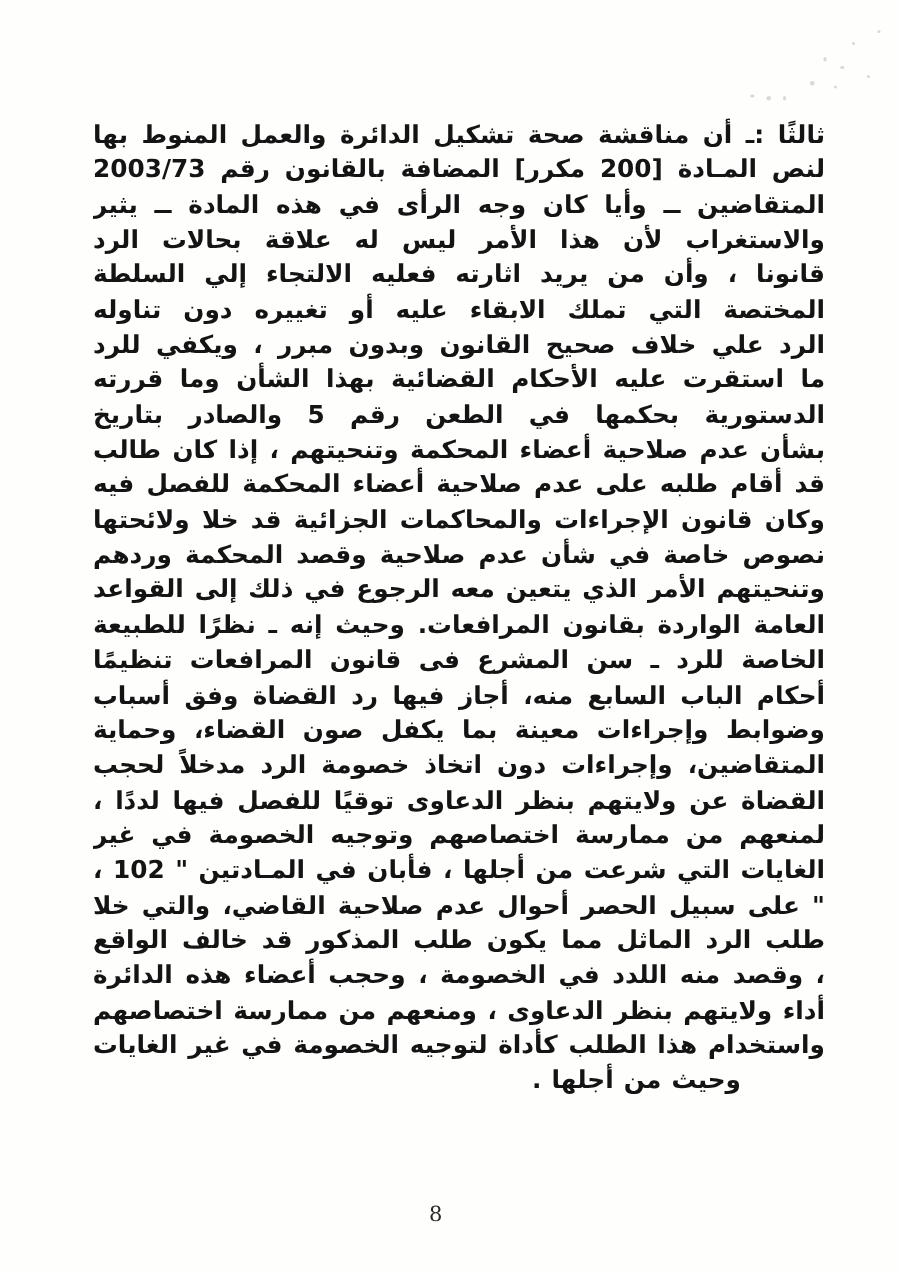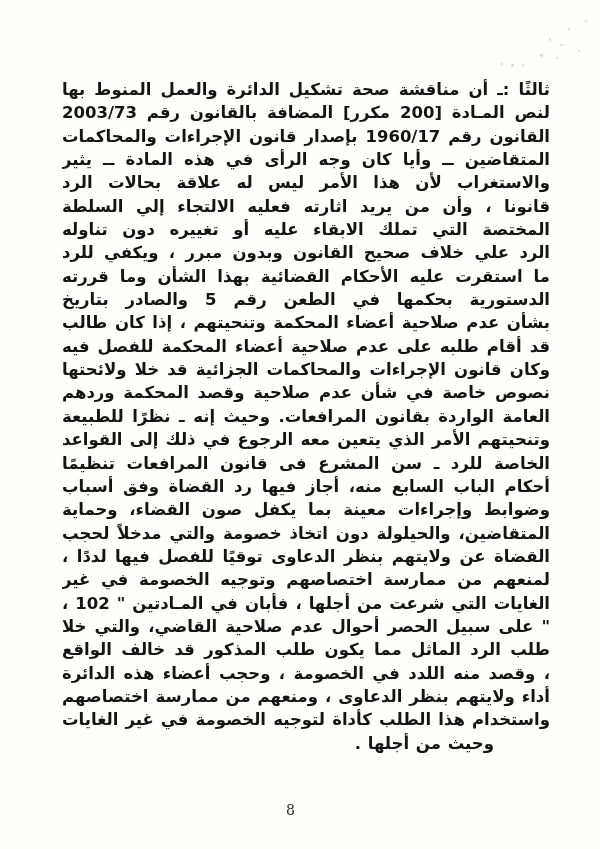--- a/index.html
+++ b/index.html
@@ -77,38 +77,37 @@
     <span class="speckle s6"></span>
     <span class="speckle s7"></span>
     <span class="speckle s8"></span>
     <span class="speckle s9"></span>
     <span class="speckle s10"></span>
   </div>
 
   <div class="text-block" dir="rtl" lang="ar">
       <div class="text-line">ثالثًا :ـ أن مناقشة صحة تشكيل الدائرة والعمل المنوط بها وفقًا</div>
       <div class="text-line">لنص المـادة [200 مكرر] المضافة بالقانون رقم 2003/73 إلي</div>
-      <div class="text-line">القانون رقم 1960/17 بإصدار قانون الإجراءات والمحاكمات</div>
       <div class="text-line">المتقاضين ــ وأيا كان وجه الرأى في هذه المادة ــ يثير الدهشة</div>
       <div class="text-line">والاستغراب لأن هذا الأمر ليس له علاقة بحالات الرد المقررة</div>
       <div class="text-line">قانونا ، وأن من يريد اثارته فعليه الالتجاء إلي السلطة التشريعية</div>
       <div class="text-line">المختصة التي تملك الابقاء عليه أو تغييره دون تناوله بصحيفة</div>
       <div class="text-line">الرد علي خلاف صحيح القانون وبدون مبرر ، ويكفي للرد عليه</div>
       <div class="text-line">ما استقرت عليه الأحكام القضائية بهذا الشأن وما قررته المحكمة</div>
       <div class="text-line">الدستورية بحكمها في الطعن رقم 5 والصادر بتاريخ 2004/3/24</div>
       <div class="text-line">بشأن عدم صلاحية أعضاء المحكمة وتنحيتهم ، إذا كان طالب الرد</div>
       <div class="text-line">قد أقام طلبه على عدم صلاحية أعضاء المحكمة للفصل فيه ،</div>
       <div class="text-line">وكان قانون الإجراءات والمحاكمات الجزائية قد خلا ولائحتها من</div>
       <div class="text-line">نصوص خاصة في شأن عدم صلاحية وقصد المحكمة وردهم</div>
+      <div class="text-line">وتنحيتهم الأمر الذي يتعين معه الرجوع في ذلك إلى القواعد</div>
       <div class="text-line">العامة الواردة بقانون المرافعات. وحيث إنه ـ نظرًا للطبيعة</div>
-      <div class="text-line">وتنحيتهم الأمر الذي يتعين معه الرجوع في ذلك إلى القواعد</div>
       <div class="text-line">الخاصة للرد ـ سن المشرع فى قانون المرافعات تنظيمًا تناولته</div>
       <div class="text-line">أحكام الباب السابع منه، أجاز فيها رد القضاة وفق أسباب محددة</div>
       <div class="text-line">وضوابط وإجراءات معينة بما يكفل صون القضاء، وحماية حقوق</div>
-      <div class="text-line">المتقاضين، والحيلولة دون اتخاذ خصومة والتي مدخلاً لحجب</div>
+      <div class="text-line">المتقاضين، وإجراءات دون اتخاذ خصومة الرد مدخلاً لحجب</div>
       <div class="text-line">القضاة عن ولايتهم بنظر الدعاوى توقيًا للفصل فيها لددًا ، أو أداة</div>
       <div class="text-line">لمنعهم من ممارسة اختصاصهم وتوجيه الخصومة في غير</div>
       <div class="text-line">الغايات التي شرعت من أجلها ، فأبان في المـادتين " 102 ، 104</div>
       <div class="text-line">" على سبيل الحصر أحوال عدم صلاحية القاضي، والتي خلا منه</div>
       <div class="text-line">طلب الرد الماثل مما يكون طلب المذكور قد خالف الواقع والقانون</div>
       <div class="text-line">، وقصد منه اللدد في الخصومة ، وحجب أعضاء هذه الدائرة عن</div>
       <div class="text-line">أداء ولايتهم بنظر الدعاوى ، ومنعهم من ممارسة اختصاصهم ،</div>
       <div class="text-line">واستخدام هذا الطلب كأداة لتوجيه الخصومة في غير الغايات التي</div>
       <div class="text-line last-line">وحيث من أجلها .</div>
     </div>

